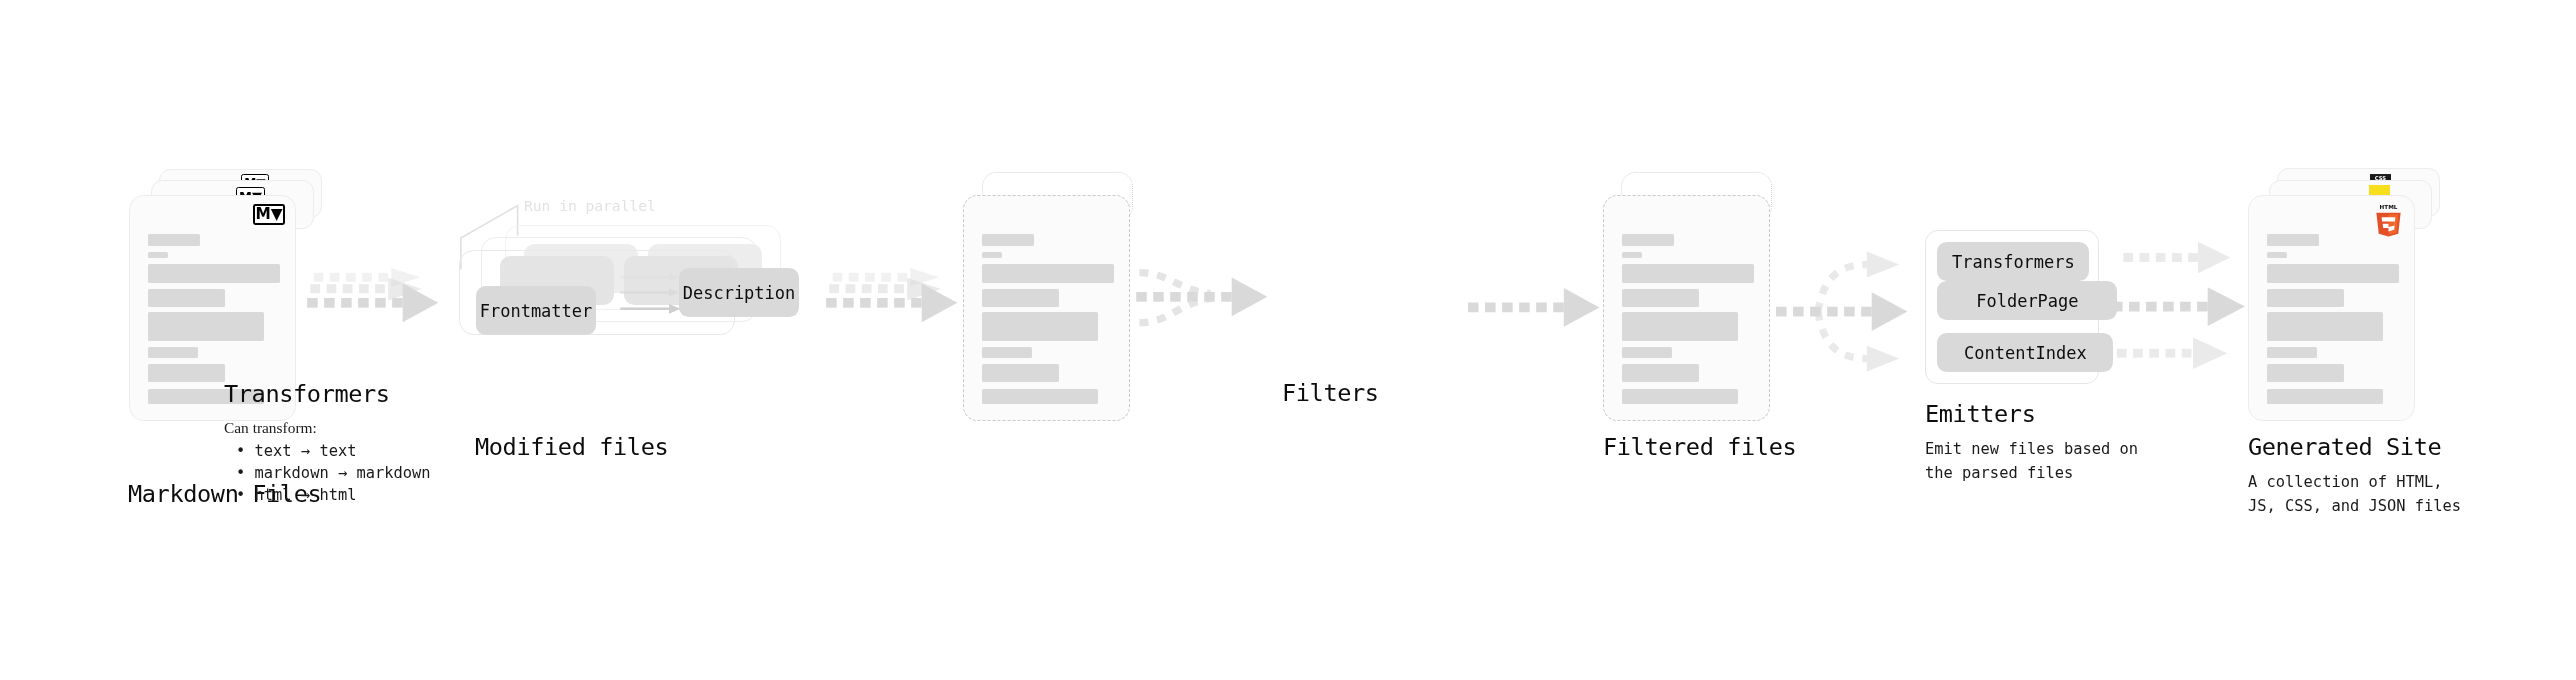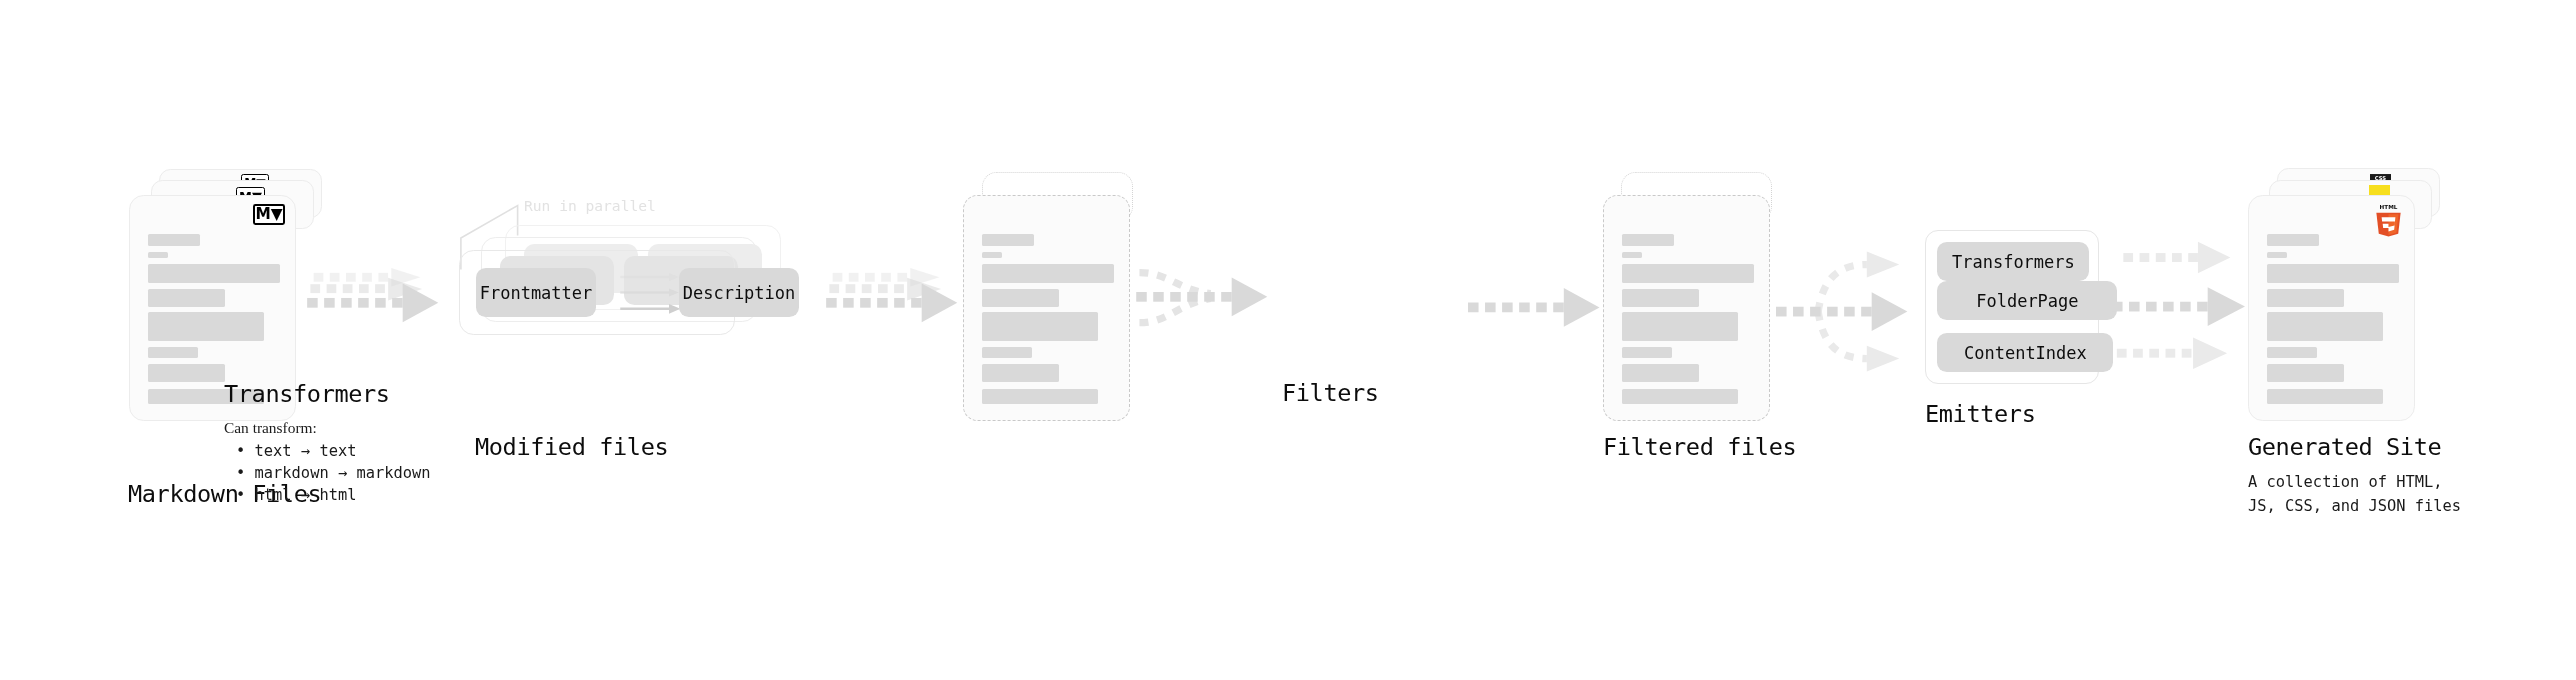--- a/index.html
+++ b/index.html
@@ -184,21 +184,21 @@
         </g>
         <g opacity="1">
           <path d="M0 44 H 62" stroke="#cfcfcf" stroke-width="3" fill="none"></path>
           <path d="M60 38 L74 44 L60 50 Z" fill="#cfcfcf"></path>
         </g>
       </svg>
     </div>
 
     <div class="tcard" style="left:459px; top:250px; width:276px; height:85px; border-color:#e8e8e8;"></div>
 
-    <div class="pill" style="left:476px; top:268px; width:120px; height:49px;">Frontmatter</div>
+    <div class="pill" style="left:476px; top:286px; width:120px; height:49px;">Frontmatter</div>
     <div class="pill" style="left:679px; top:268px; width:120px; height:49px;">Description</div>
   </div>
   <div class="title" style="left:224px; top:380px;">Transformers</div>
   <div class="sub" style="left:224px; top:416px;font-family:Liberation Serif, serif;">Can transform:</div>
   <div class="sub" style="left:236px; top:440px;">• text → text</div>
   <div class="sub" style="left:236px; top:462px;">• markdown → markdown</div>
   <div class="sub" style="left:236px; top:484px;">• html → html</div>
 
   <div class="arrowgrp" style="left:826px; top:268px;">
     <svg width="146" height="85" viewBox="0 0 180 105">
@@ -312,20 +312,22 @@
       </g>
     </svg>
   </div>
 
   <div class="panel" style="left:1925px; top:230px; width:174px; height:154px;">
     <div class="pill" style="left:11.4px; top:11.4px; width:152px; height:39px;">Transformers</div>
     <div class="pill" style="left:11.4px; top:50px; width:180px; height:39px;">FolderPage</div>
     <div class="pill" style="left:11.4px; top:102px; width:176px; height:39px;">ContentIndex</div>
   </div>
   <div class="title" style="left:1925px; top:400px;">Emitters</div>
+  <div class="sub" style="left:1925px; top:438px;">Emit new files based on
+the parsed files</div>
 
   <div class="arrowgrp" style="left:2112px; top:232px;">
     <svg width="150" height="150" viewBox="0 0 185 185">
       <g fill="#eaeaea">
         <rect x="14" y="26" width="12" height="11"></rect>
           <rect x="34" y="26" width="12" height="11"></rect>
         <rect x="54" y="26" width="12" height="11"></rect>
           <rect x="74" y="26" width="12" height="11"></rect>
         <rect x="94" y="26" width="12" height="11"></rect>
         <path d="M106 12 L146 31.5 L106 51 Z"></path>

